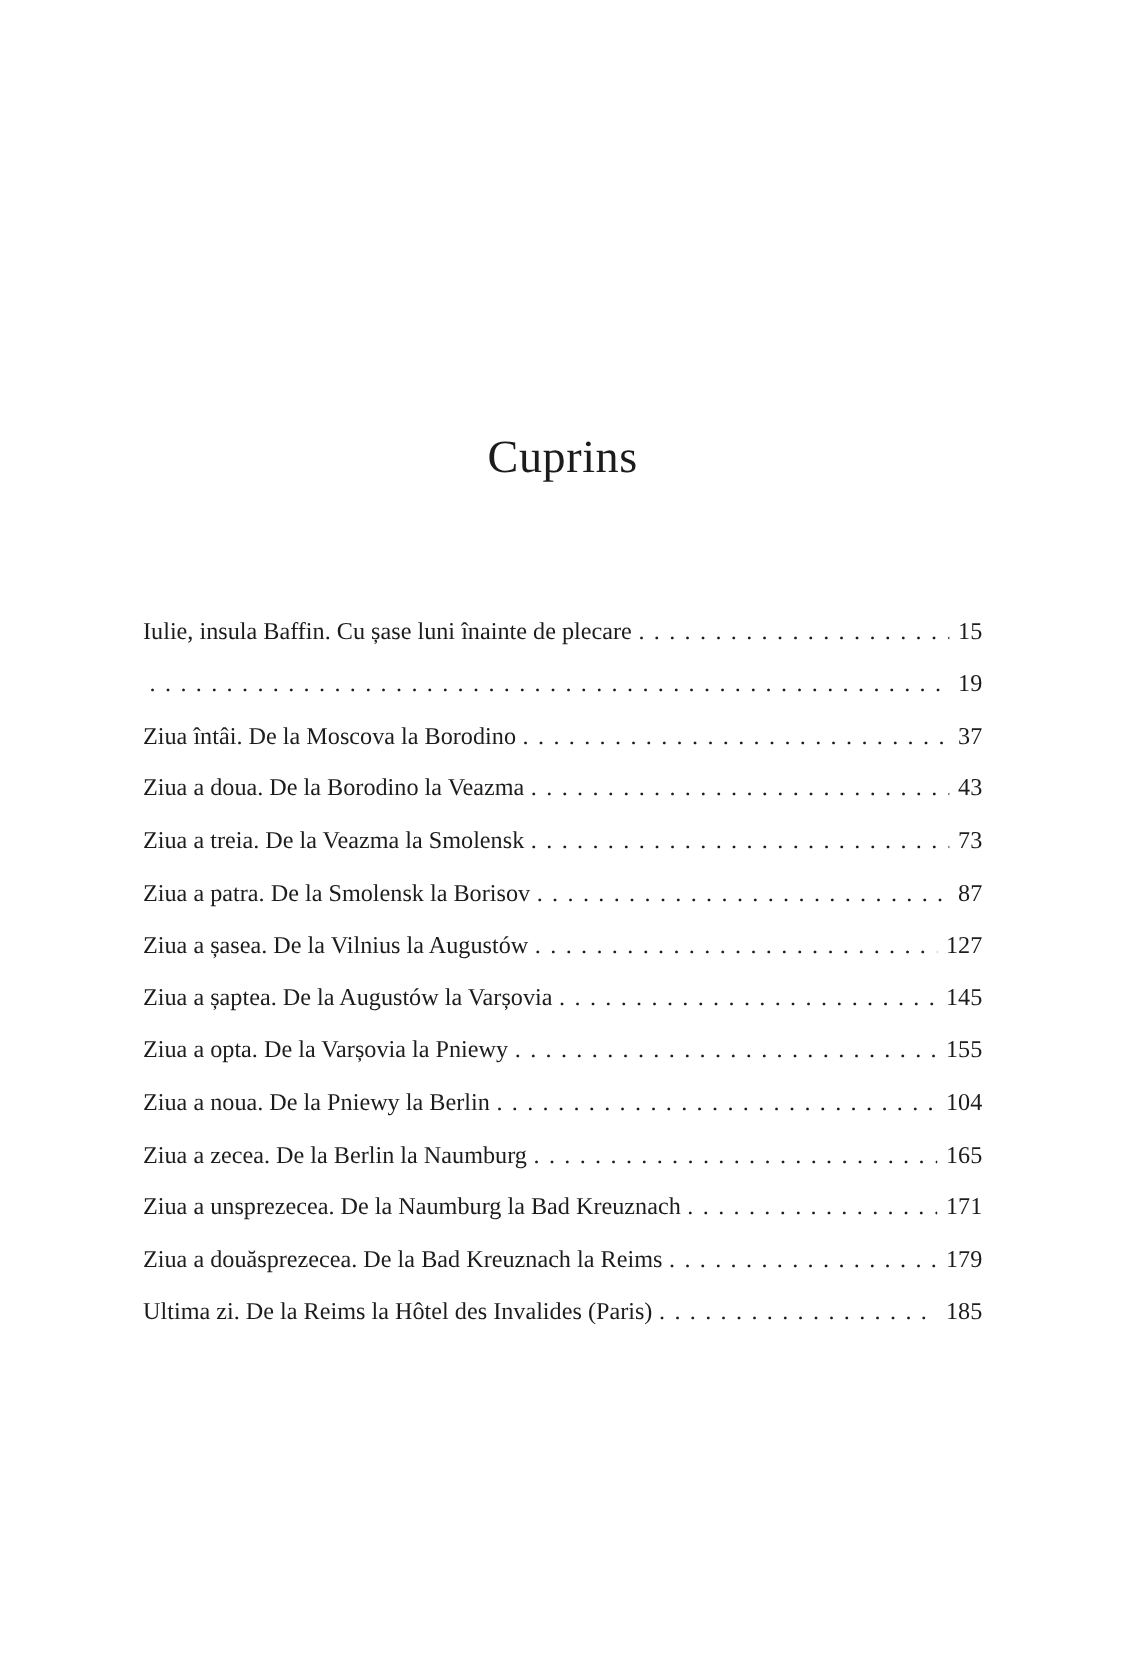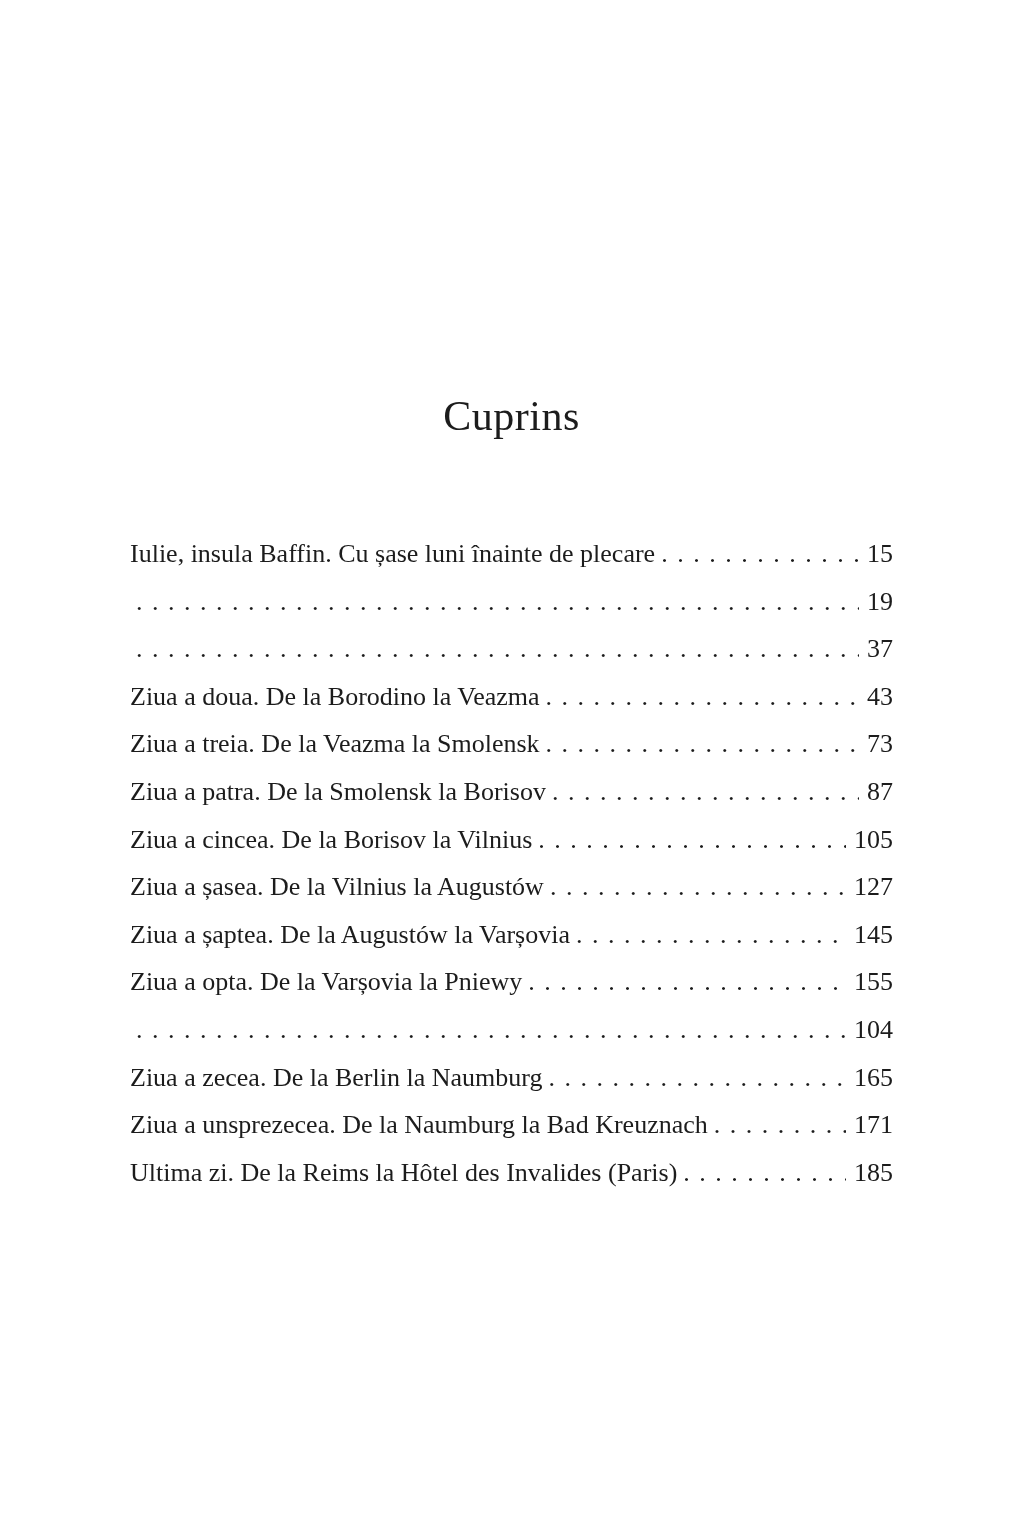--- a/index.html
+++ b/index.html
@@ -24,23 +24,23 @@
     font-weight: 400;
     text-align: center;
     letter-spacing: 0.5px;
     color: #1c1c1c;
   }
   .entries {
     margin-top: 102px;
   }
   .row {
     display: flex;
-    align-items: flex-start;
+    align-items: flex-end;
     height: 47.6px;
-    font-size: 26px;
+    font-size: 22px;
     white-space: nowrap;
   }
   .label {
     flex: 0 0 auto;
   }
   .leader {
     flex: 1 1 auto;
     overflow: hidden;
     margin: 0 8px 0 6px;
     min-width: 0;
@@ -65,20 +65,21 @@
     <span class="leader"></span>
     <span class="num">15</span>
   </div>
 
   <div class="row">
     <span class="leader"></span>
     <span class="num">19</span>
   </div>
 
   <div class="row">
+    <span class="label">Ziua întâi. De la Moscova la Borodino</span>
     <span class="leader"></span>
     <span class="num">37</span>
   </div>
 
   <div class="row">
     <span class="label">Ziua a doua. De la Borodino la Veazma</span>
     <span class="leader"></span>
     <span class="num">43</span>
   </div>
 
@@ -87,61 +88,62 @@
     <span class="leader"></span>
     <span class="num">73</span>
   </div>
 
   <div class="row">
     <span class="label">Ziua a patra. De la Smolensk la Borisov</span>
     <span class="leader"></span>
     <span class="num">87</span>
   </div>
 
-  <div class="row">
-    <span class="label">Ziua a cincea. De la Borisov la Vilnius</span>
-    <span class="leader"></span>
-    <span class="num">105</span>
-  </div>
 
   <div class="row">
     <span class="label">Ziua a șasea. De la Vilnius la Augustów</span>
     <span class="leader"></span>
     <span class="num">127</span>
   </div>
 
   <div class="row">
     <span class="label">Ziua a șaptea. De la Augustów la Varșovia</span>
     <span class="leader"></span>
     <span class="num">145</span>
   </div>
 
   <div class="row">
     <span class="label">Ziua a opta. De la Varșovia la Pniewy</span>
     <span class="leader"></span>
     <span class="num">155</span>
   </div>
 
   <div class="row">
+    <span class="label">Ziua a noua. De la Pniewy la Berlin</span>
     <span class="leader"></span>
     <span class="num">104</span>
   </div>
 
   <div class="row">
     <span class="label">Ziua a zecea. De la Berlin la Naumburg</span>
     <span class="leader"></span>
     <span class="num">165</span>
   </div>
 
   <div class="row">
     <span class="label">Ziua a unsprezecea. De la Naumburg la Bad Kreuznach</span>
     <span class="leader"></span>
     <span class="num">171</span>
   </div>
 
+  <div class="row">
+    <span class="label">Ziua a douăsprezecea. De la Bad Kreuznach la Reims</span>
+    <span class="leader"></span>
+    <span class="num">179</span>
+  </div>
 
   <div class="row">
     <span class="label">Ultima zi. De la Reims la Hôtel des Invalides (Paris)</span>
     <span class="leader"></span>
     <span class="num">185</span>
   </div>
 </div>
 </div>
 
 </body></html>

